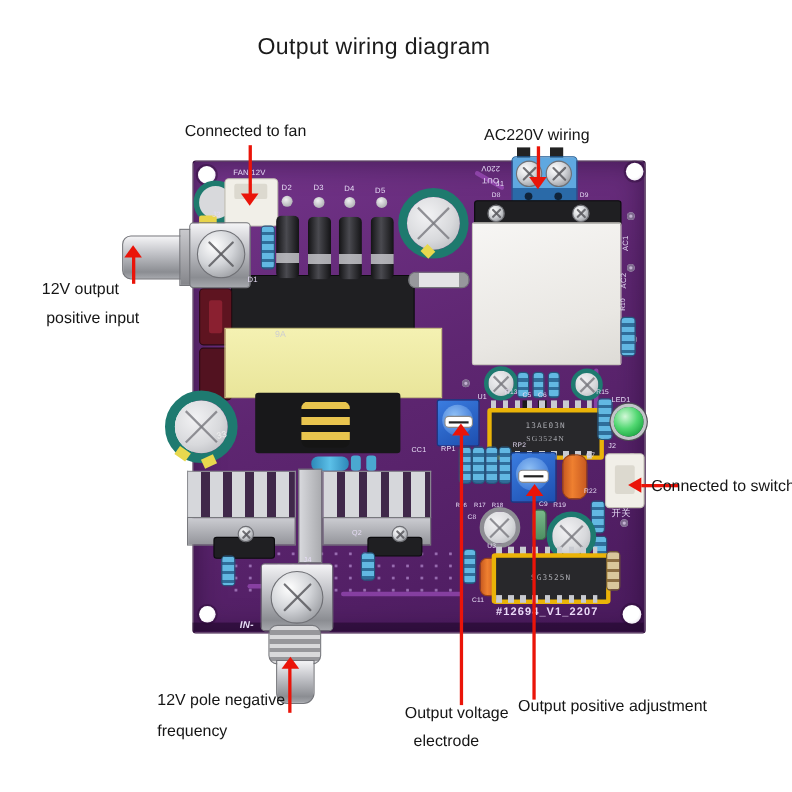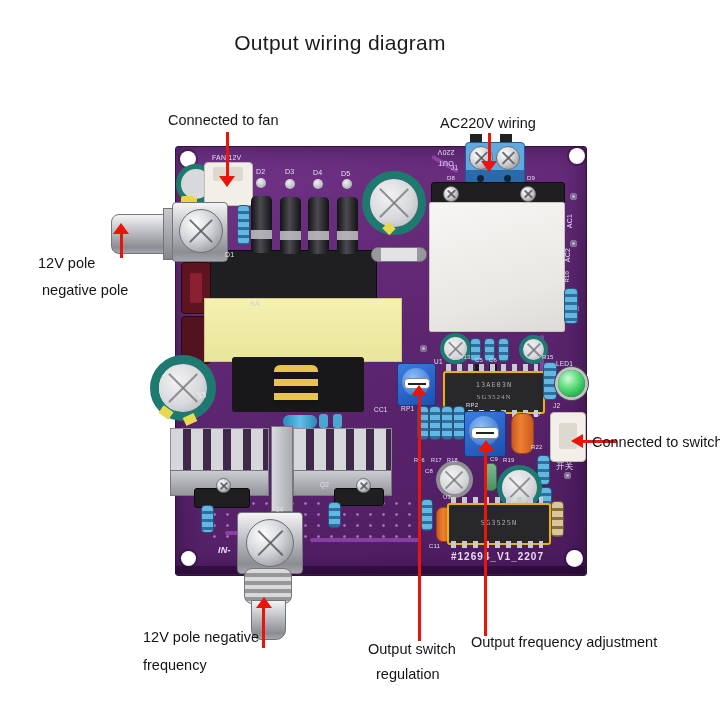--- a/index.html
+++ b/index.html
@@ -38,21 +38,21 @@
        margin-top:-1px;background:rgba(120,120,126,.8);}
   .cap::before{transform:rotate(45deg);}
   .cap::after{transform:rotate(-45deg);}
   .resv{position:absolute;border-radius:4px;border:1px solid #25567c;
         background:repeating-linear-gradient(180deg,#62b8e2 0 5px,#2f6e9a 5px 8px);}
   .diode{position:absolute;border-radius:5px;
         background:linear-gradient(180deg,rgba(200,200,205,0) 0 60%,rgba(195,195,200,.85) 60% 76%,rgba(0,0,0,0) 76%),
                    linear-gradient(90deg,#131315,#4a4a50 45%,#131315);}
   .lead{position:absolute;border-radius:50%;
         background:radial-gradient(circle at 40% 35%,#f0f0f2,#9a9ca0);}
-  .ic{position:absolute;background:#28282b;border:2px solid #eab308;border-radius:3px;}
+  .ic{position:absolute;background:#28282b;border:4px solid #eab308;border-radius:3px;}
   .pins{position:absolute;height:7px;background:repeating-linear-gradient(90deg,#c9cbd1 0 5px,transparent 5px 11px);}
   .ictext{position:absolute;width:100%;text-align:center;color:#a7a8ae;
           font:7px "DejaVu Sans Mono",monospace;letter-spacing:1px;}
   .pot{position:absolute;background:linear-gradient(150deg,#3b7de0,#1d4fb0);
        border:1px solid #143a86;border-radius:3px;}
   .potc{position:absolute;border-radius:50%;
         background:radial-gradient(circle at 40% 35%,#8fc0f5,#3f7ad8 75%);}
   .slot{position:absolute;background:#fff;border:1px solid #888;border-radius:4px;}
   .slot::after{content:"";position:absolute;left:14%;right:14%;top:50%;height:2px;margin-top:-1px;background:#222;}
   .fins{position:absolute;border:1px solid #8e8f94;border-bottom:none;
@@ -254,21 +254,21 @@
   <div class="silk" style="left:414px;top:458px;font-size:5.5px;">R16</div>
   <div class="silk" style="left:431px;top:458px;font-size:5.5px;">R17</div>
   <div class="silk" style="left:447px;top:458px;font-size:5.5px;">R18</div>
   <div class="silk" style="left:425px;top:468px;font-size:6px;">C8</div>
   <div class="silk" style="left:490px;top:456px;font-size:6px;">C9</div>
   <div class="silk" style="left:503px;top:457px;font-size:6px;">R19</div>
   <div class="silk" style="left:553px;top:403px;font-size:6.5px;">J2</div>
   <div class="silk" style="left:556px;top:462px;font-size:8.5px;">开关</div>
   <div class="silk" style="left:320px;top:482px;font-size:6.5px;">Q2</div>
   <div class="silk" style="left:276px;top:507px;font-size:6.5px;">J4</div>
-  <div class="silk" style="left:218px;top:546px;font-size:9px;font-weight:bold;font-style:italic;">IN-</div>
+  <div class="silk" style="left:218px;top:564px;font-size:9px;font-weight:bold;font-style:italic;">IN-</div>
   <div class="silk" style="left:443px;top:494px;font-size:6px;">U3</div>
   <div class="silk" style="left:429px;top:543px;font-size:6px;">C11</div>
   <div class="silk" style="left:451px;top:552px;font-size:10px;font-weight:bold;letter-spacing:1px;color:#ead9f8;">#12694_V1_2207</div>
 
   <div class="rline" style="left:226px;top:132px;width:3px;height:46px;"></div>
   <div class="tri tri-down" style="left:219px;top:176px;"></div>
   <div class="rline" style="left:488px;top:133px;width:3px;height:30px;"></div>
   <div class="tri tri-down" style="left:481px;top:161px;"></div>
   <div class="tri tri-up" style="left:113px;top:223px;"></div>
   <div class="rline" style="left:120px;top:233px;width:3px;height:25px;"></div>
@@ -276,22 +276,22 @@
   <div class="rline" style="left:583px;top:440px;width:34px;height:3px;"></div>
   <div class="tri tri-up" style="left:256px;top:597px;"></div>
   <div class="rline" style="left:262px;top:607px;width:3px;height:41px;"></div>
   <div class="tri tri-up" style="left:411px;top:385px;"></div>
   <div class="rline" style="left:418px;top:395px;width:3px;height:246px;"></div>
   <div class="tri tri-up" style="left:478px;top:440px;"></div>
   <div class="rline" style="left:484px;top:450px;width:3px;height:186px;"></div>
 
   <div class="ann" style="left:168px;top:112px;">Connected to fan</div>
   <div class="ann" style="left:440px;top:115px;">AC220V wiring</div>
-  <div class="ann" style="left:38px;top:255px;">12V pole</div>
-  <div class="ann" style="left:42px;top:282px;">negative pole</div>
+  <div class="ann" style="left:38px;top:255px;">12V output</div>
+  <div class="ann" style="left:42px;top:282px;">positive input</div>
   <div class="ann" style="left:592px;top:434px;">Connected to switch</div>
   <div class="ann" style="left:143px;top:629px;">12V pole negative</div>
   <div class="ann" style="left:143px;top:657px;">frequency</div>
-  <div class="ann" style="left:368px;top:641px;">Output switch</div>
-  <div class="ann" style="left:376px;top:666px;">regulation</div>
-  <div class="ann" style="left:471px;top:634px;">Output frequency adjustment</div>
+  <div class="ann" style="left:368px;top:641px;">Output voltage</div>
+  <div class="ann" style="left:376px;top:666px;">electrode</div>
+  <div class="ann" style="left:471px;top:634px;">Output positive adjustment</div>
 
 </div>
 
 </body></html>

